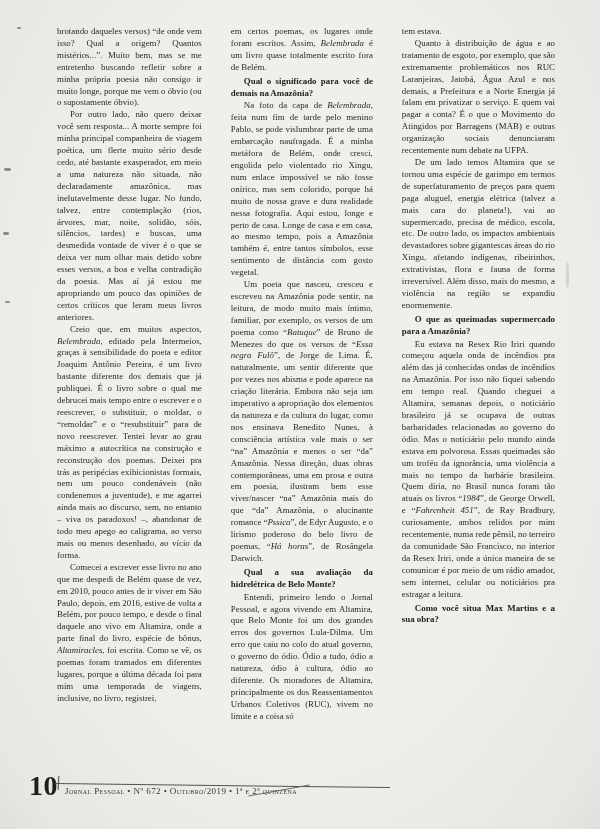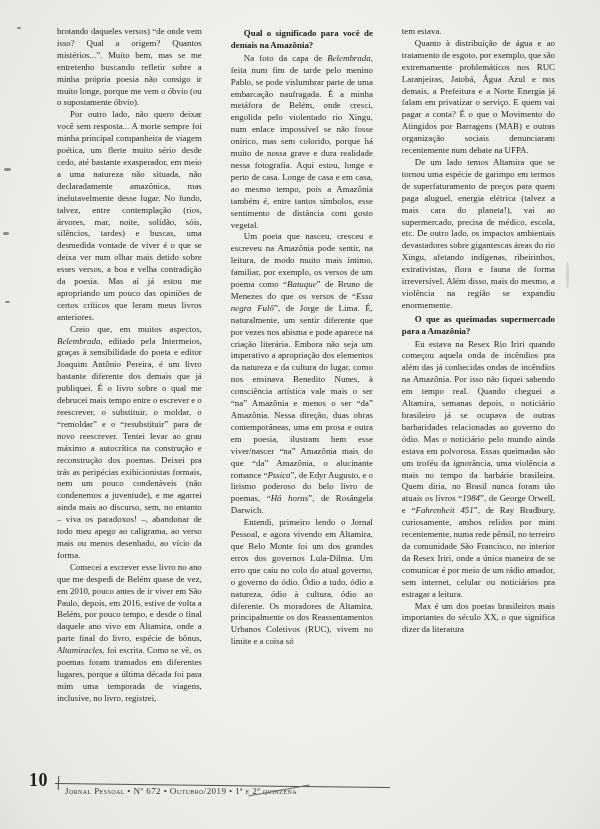--- a/index.html
+++ b/index.html
@@ -33,21 +33,21 @@
     color:#2b2a28;
   }
   .col p.para{text-indent:13px;}
   .col p.cont{text-indent:0;}
   .col p.question{font-weight:bold;text-indent:13px;margin:2px 0 1px 0;color:#232220;}
   .col i{font-style:italic;}
 
   .footer{position:absolute;left:0;top:768px;width:600px;height:50px;}
   .pagenum{
     position:absolute;left:29px;top:2px;
-    font-size:18px;font-weight:bold;color:#1f1e1c;
+    font-size:28px;font-weight:bold;color:#1f1e1c;
     letter-spacing:0.5px;
   }
   .footer-tick{
     position:absolute;left:58px;top:8px;width:1px;height:14px;
     background:#4a4946;transform:rotate(3deg);
   }
   .footer-rule{
     position:absolute;left:55px;top:15px;width:335px;height:1px;
     background:#55534f;transform:rotate(0.7deg);transform-origin:left center;
   }
@@ -74,32 +74,34 @@
 <div class="page">
 
   <div class="content">
     <div class="col col-0">
         <p class="cont"><span>brotando daqueles versos) “de onde vem isso? Qual a origem? Quantos mistérios...”. Muito bem, mas se me entretenho buscando refletir sobre a minha própria poesia não consigo ir muito longe, porque me vem o óbvio (ou o supostamente óbvio).</span></p>
         <p class="para"><span>Por outro lado, não quero deixar você sem resposta... A morte sempre foi minha principal companheira de viagem poética, um flerte muito sério desde cedo, até bastante exasperador, em meio a uma natureza não situada, não declaradamente amazônica, mas inelutavelmente desse lugar. No fundo, talvez, entre contemplação (rios, árvores, mar, noite, solidão, sóis, silêncios, tardes) e buscas, uma desmedida vontade de viver é o que se deixa ver num olhar mais detido sobre esses versos, a boa e velha contradição da poesia. Mas aí já estou me apropriando um pouco das opiniões de certos críticos que leram meus livros anteriores.</span></p>
         <p class="para"><span>Creio que, em muitos aspectos, </span><i>Belembrada</i><span>, editado pela Intermeios, graças à sensibilidade do poeta e editor Joaquim Antônio Pereira, é um livro bastante diferente dos demais que já publiquei. É o livro sobre o qual me debrucei mais tempo entre o escrever e o reescrever, o substituir, o moldar, o “remoldar” e o “resubstituir” para de novo reescrever. Tentei levar ao grau máximo a autocrítica na construção e reconstrução dos poemas. Deixei pra trás as peripécias exibicionistas formais, nem um pouco condenáveis (não condenemos a juventude), e me agarrei ainda mais ao discurso, sem, no entanto – viva os paradoxos! –, abandonar de todo meu apego ao caligrama, ao verso mais ou menos desenhado, ao vício da forma.</span></p>
         <p class="para"><span>Comecei a escrever esse livro no ano que me despedi de Belém quase de vez, em 2010, pouco antes de ir viver em São Paulo, depois, em 2016, estive de volta a Belém, por pouco tempo, e desde o final daquele ano vivo em Altamira, onde a parte final do livro, espécie de bônus, </span><i>Altamiracles</i><span>, foi escrita. Como se vê, os poemas foram tramados em diferentes lugares, porque a última década foi para mim uma temporada de viagens, inclusive, no livro, registrei,</span></p>
       </div>
     <div class="col col-1">
+        <p class="cont"><span>em certos poemas, os lugares onde foram escritos. Assim, </span><i>Belembrada</i><span> é um livro quase totalmente escrito fora de Belém.</span></p>
         <p class="question"><span>Qual o significado para você de demais na Amazônia?</span></p>
         <p class="para"><span>Na foto da capa de </span><i>Belembrada</i><span>, feita num fim de tarde pelo menino Pablo, se pode vislumbrar parte de uma embarcação naufragada. É a minha metáfora de Belém, onde cresci, engolida pelo violentado rio Xingu, num enlace impossível se não fosse onírico, mas sem colorido, porque há muito de nossa grave e dura realidade nessa fotografia. Aqui estou, longe e perto de casa. Longe de casa e em casa, ao mesmo tempo, pois a Amazônia também é, entre tantos símbolos, esse sentimento de distância com gosto vegetal.</span></p>
         <p class="para"><span>Um poeta que nasceu, cresceu e escreveu na Amazônia pode sentir, na leitura, de modo muito mais íntimo, familiar, por exemplo, os versos de um poema como “</span><i>Batuque</i><span>” de Bruno de Menezes do que os versos de “</span><i>Essa negra Fulô</i><span>”, de Jorge de Lima. É, naturalmente, um sentir diferente que por vezes nos abisma e pode aparece na criação literária. Embora não seja um imperativo a apropriação dos elementos da natureza e da cultura do lugar, como nos ensinava Benedito Nunes, à consciência artística vale mais o ser “na” Amazônia e menos o ser “da” Amazônia. Nessa direção, duas obras contemporâneas, uma em prosa e outra em poesia, ilustram bem esse viver/nascer “na” Amazônia mais do que “da” Amazônia, o alucinante romance “</span><i>Pssica</i><span>”, de Edyr Augusto, e o lirismo poderoso do belo livro de poemas, “</span><i>Há horas</i><span>”, de Rosângela Darwich.</span></p>
+        <p class="question"><span>Qual a sua avaliação da hidrelétrica de Belo Monte?</span></p>
         <p class="para"><span>Entendi, primeiro lendo o Jornal Pessoal, e agora vivendo em Altamira, que Belo Monte foi um dos grandes erros dos governos Lula-Dilma. Um erro que caiu no colo do atual governo, o governo do ódio. Ódio a tudo, ódio a natureza, ódio à cultura, ódio ao diferente. Os moradores de Altamira, principalmente os dos Reassentamentos Urbanos Coletivos (RUC), vivem no limite e a coisa só</span></p>
       </div>
     <div class="col col-2">
         <p class="cont"><span>tem estava.</span></p>
         <p class="para"><span>Quanto à distribuição de água e ao tratamento de esgoto, por exemplo, que são extremamente problemáticos nos RUC Laranjeiras, Jatobá, Água Azul e nos demais, a Prefeitura e a Norte Energia já falam em privatizar o serviço. E quem vai pagar a conta? É o que o Movimento do Atingidos por Barragens (MAB) e outras organização sociais denunciaram recentemente num debate na UFPA.</span></p>
         <p class="para"><span>De um lado temos Altamira que se tornou uma espécie de garimpo em termos de superfaturamento de preços para quem paga aluguel, energia elétrica (talvez a mais cara do planeta!), vai ao supermercado, precisa de médico, escola, etc. De outro lado, os impactos ambientais devastadores sobre gigantescas áreas do rio Xingu, afetando indígenas, ribeirinhos, extrativistas, flora e fauna de forma irreversível. Além disso, mais do mesmo, a violência na região se expandiu enormemente.</span></p>
         <p class="question"><span>O que as queimadas supermercado para a Amazônia?</span></p>
         <p class="para"><span>Eu estava na Resex Rio Iriri quando começou aquela onda de incêndios pra além das já conhecidas ondas de incêndios na Amazônia. Por isso não fiquei sabendo em tempo real. Quando cheguei a Altamira, semanas depois, o noticiário brasileiro já se ocupava de outras barbaridades relacionadas ao governo do ódio. Mas o noticiário pelo mundo ainda estava em polvorosa. Essas queimadas são um troféu da ignorância, uma violência a mais no tempo da barbárie brasileira. Quem diria, no Brasil nunca foram tão atuais os livros “</span><i>1984</i><span>”, de George Orwell, e “</span><i>Fahrenheit 451</i><span>”, de Ray Bradbury, curiosamente, ambos relidos por mim recentemente, numa rede pênsil, no terreiro da comunidade São Francisco, no interior da Resex Iriri, onde a única maneira de se comunicar é por meio de um rádio amador, sem internet, celular ou noticiários pra estragar a leitura.</span></p>
-        <p class="para"><span>Max é um dos poetas brasileiros mais importantes do século XX, o que significa dizer da literatura</span></p>
+        <p class="question"><span>Como você situa Max Martins e a sua obra?</span></p>
       </div>
   </div>
 
   <div class="footer">
     <span class="pagenum">10</span>
     <span class="footer-tick"></span>
     <div class="footer-rule"></div>
     <span class="issue">Jornal Pessoal • Nº 672 • Outubro/2019 • 1ª e 2ª quinzena</span>
     <div class="scratch"></div>
   </div>

